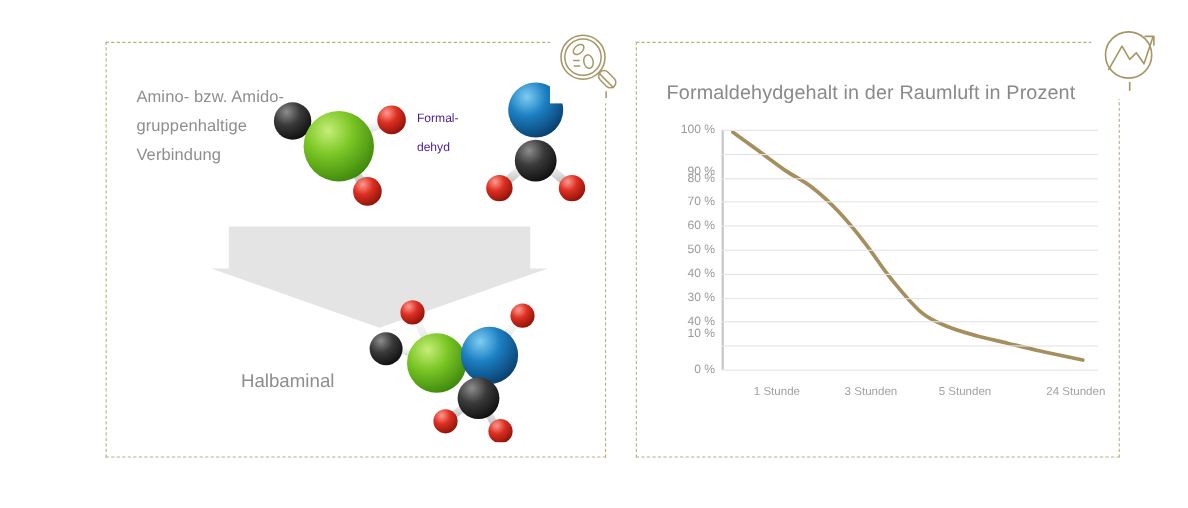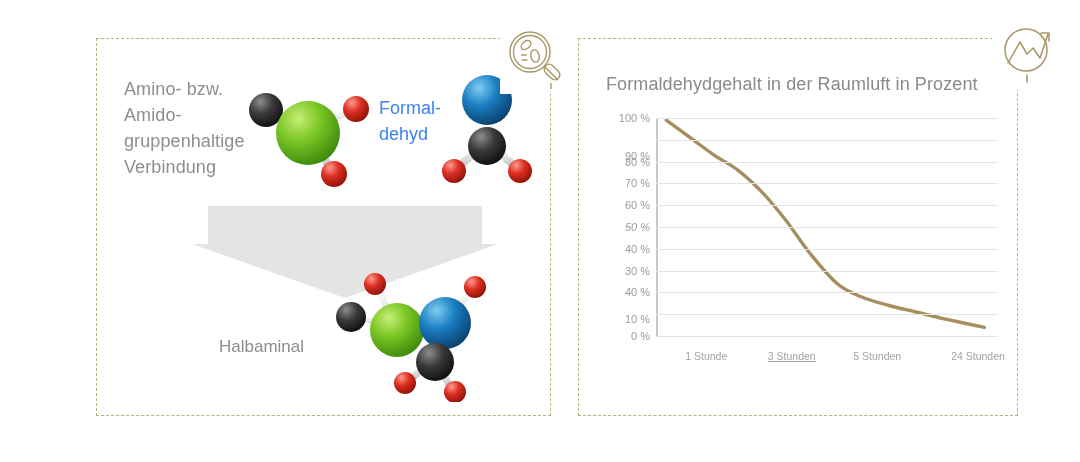--- a/index.html
+++ b/index.html
@@ -37,33 +37,33 @@
   }
   #magnifier-icon-wrap { left: 500px; top: 22px; }
   #trend-icon-wrap     { left: 992px; top: 18px; }
 
   
   #amino-label {
     position: absolute;
     left: 124px;
     top: 76px;
     width: 160px;
-    font-size: 18px;
+    font-size: 15px;
     line-height: 26px;
     color: #8e8e8e;
     letter-spacing: .1px;
   }
   #formaldehyd-label {
     position: absolute;
     left: 379px;
     top: 95px;
     width: 70px;
-    font-size: 18px;
+    font-size: 11px;
     line-height: 26px;
-    color: #3b82f6;
+    color: #4c1d95;
   }
   #halbaminal-label {
     position: absolute;
     left: 219px;
     top: 337px;
     font-size: 17px;
     color: #8e8e8e;
   }
 
   .molecule { position: absolute; }
@@ -238,25 +238,25 @@
   </svg>
 </div>
 
 <div id="right-panel" class="panel"></div>
 
 <div id="chart-title">Formaldehydgehalt in der Raumluft in Prozent</div>
 
 <div id="chart-area">
   <div id="y-axis-labels">
       <div class="y-tick" style="top: 218px;">0 %</div>
-      <div class="y-tick" style="top: 201px;">10 %</div>
+      <div class="y-tick" style="top: 185px;">10 %</div>
       <div class="y-tick" style="top: 174.4px;">40 %</div>
       <div class="y-tick" style="top: 152.6px;">30 %</div>
       <div class="y-tick" style="top: 130.8px;">40 %</div>
-      <div class="y-tick" style="top: 109px; font-style: italic;">50 %</div>
+      <div class="y-tick" style="top: 109px;">50 %</div>
       <div class="y-tick" style="top: 87.2px;">60 %</div>
       <div class="y-tick" style="top: 65.4px;">70 %</div>
       <div class="y-tick" style="top: 43.6px;">80 %</div>
       <div class="y-tick" style="top: 21.8px; margin-top: 16px;">90 %</div>
       <div class="y-tick" style="top: 0px;">100 %</div>
     </div>
   <div id="plot">
     <div id="axis-line-y"></div>
     <svg id="curve-svg" viewBox="0 0 342 218" preserveAspectRatio="none">
       <path id="curve-path" fill="none" stroke="#a58f5e" stroke-width="3.4" stroke-linecap="round" stroke-linejoin="round" d="M 10.3 2.2 C 14.3 5.1, 26.2 13.8, 34.2 19.6 C 42.2 25.4, 50.2 31.6, 58.1 37.1 C 66.1 42.5, 74.1 46.1, 82.1 52.3 C 90.1 58.5, 98.0 65.8, 106.0 74.1 C 114.0 82.5, 122.0 92.3, 130.0 102.5 C 137.9 112.6, 145.3 124.6, 153.9 135.2 C 162.5 145.7, 172.7 158.4, 181.3 165.7 C 189.8 172.9, 196.6 175.1, 205.2 178.8 C 213.8 182.4, 223.4 184.9, 232.6 187.5 C 241.7 190.0, 250.8 191.8, 259.9 194.0 C 269.0 196.2, 275.9 198.0, 287.3 200.6 C 298.7 203.1, 321.5 207.8, 328.3 209.3"></path>
@@ -266,21 +266,21 @@
       <div class="gridline" style="top: 174.4px;"></div>
       <div class="gridline" style="top: 152.6px;"></div>
       <div class="gridline" style="top: 130.8px;"></div>
       <div class="gridline" style="top: 109px;"></div>
       <div class="gridline" style="top: 87.2px;"></div>
       <div class="gridline" style="top: 65.4px;"></div>
       <div class="gridline" style="top: 43.6px;"></div>
       <div class="gridline" style="top: 21.8px;"></div>
       <div class="gridline" style="top: 0px;"></div>
       <div class="x-tick" style="left: 50.26px;">1 Stunde</div>
-      <div class="x-tick" style="left: 135.76px; text-decoration: underline;">3 Stunden</div>
+      <div class="x-tick" style="left: 135.76px;">3 Stunden</div>
       <div class="x-tick" style="left: 221.26px;">5 Stunden</div>
       <div class="x-tick" style="left: 322px;">24 Stunden</div>
     </div>
 </div>
 
 <div id="trend-icon-wrap" class="corner-icon">
   <svg width="64" height="64" viewBox="0 0 64 64">
     <g fill="none" stroke="#a89766" stroke-width="1.5" stroke-linecap="round" stroke-linejoin="round">
       <circle cx="30" cy="28" r="21"></circle>
       <path d="M12 41 L24 20 L31 32 L37 26 L44 36 L52 12"></path>

